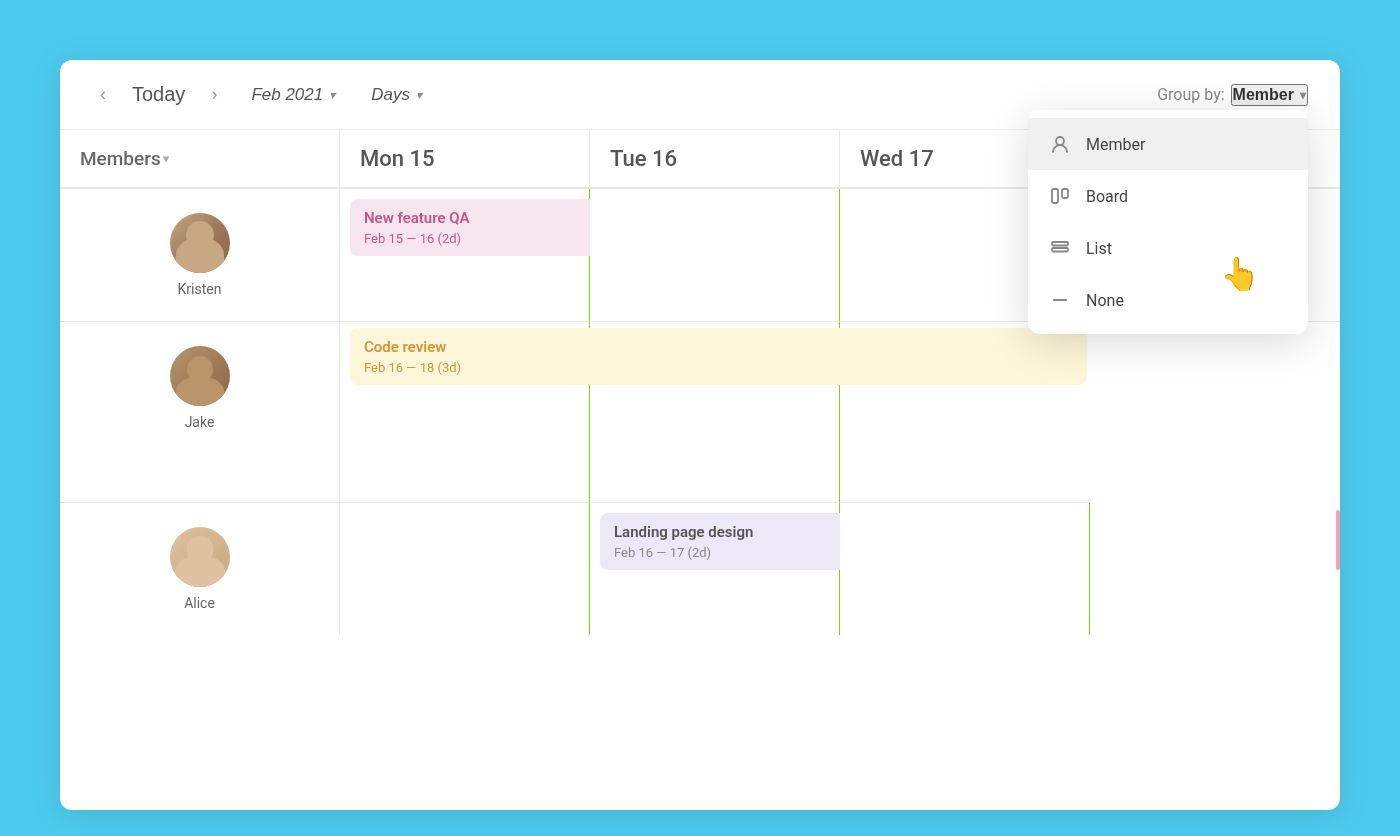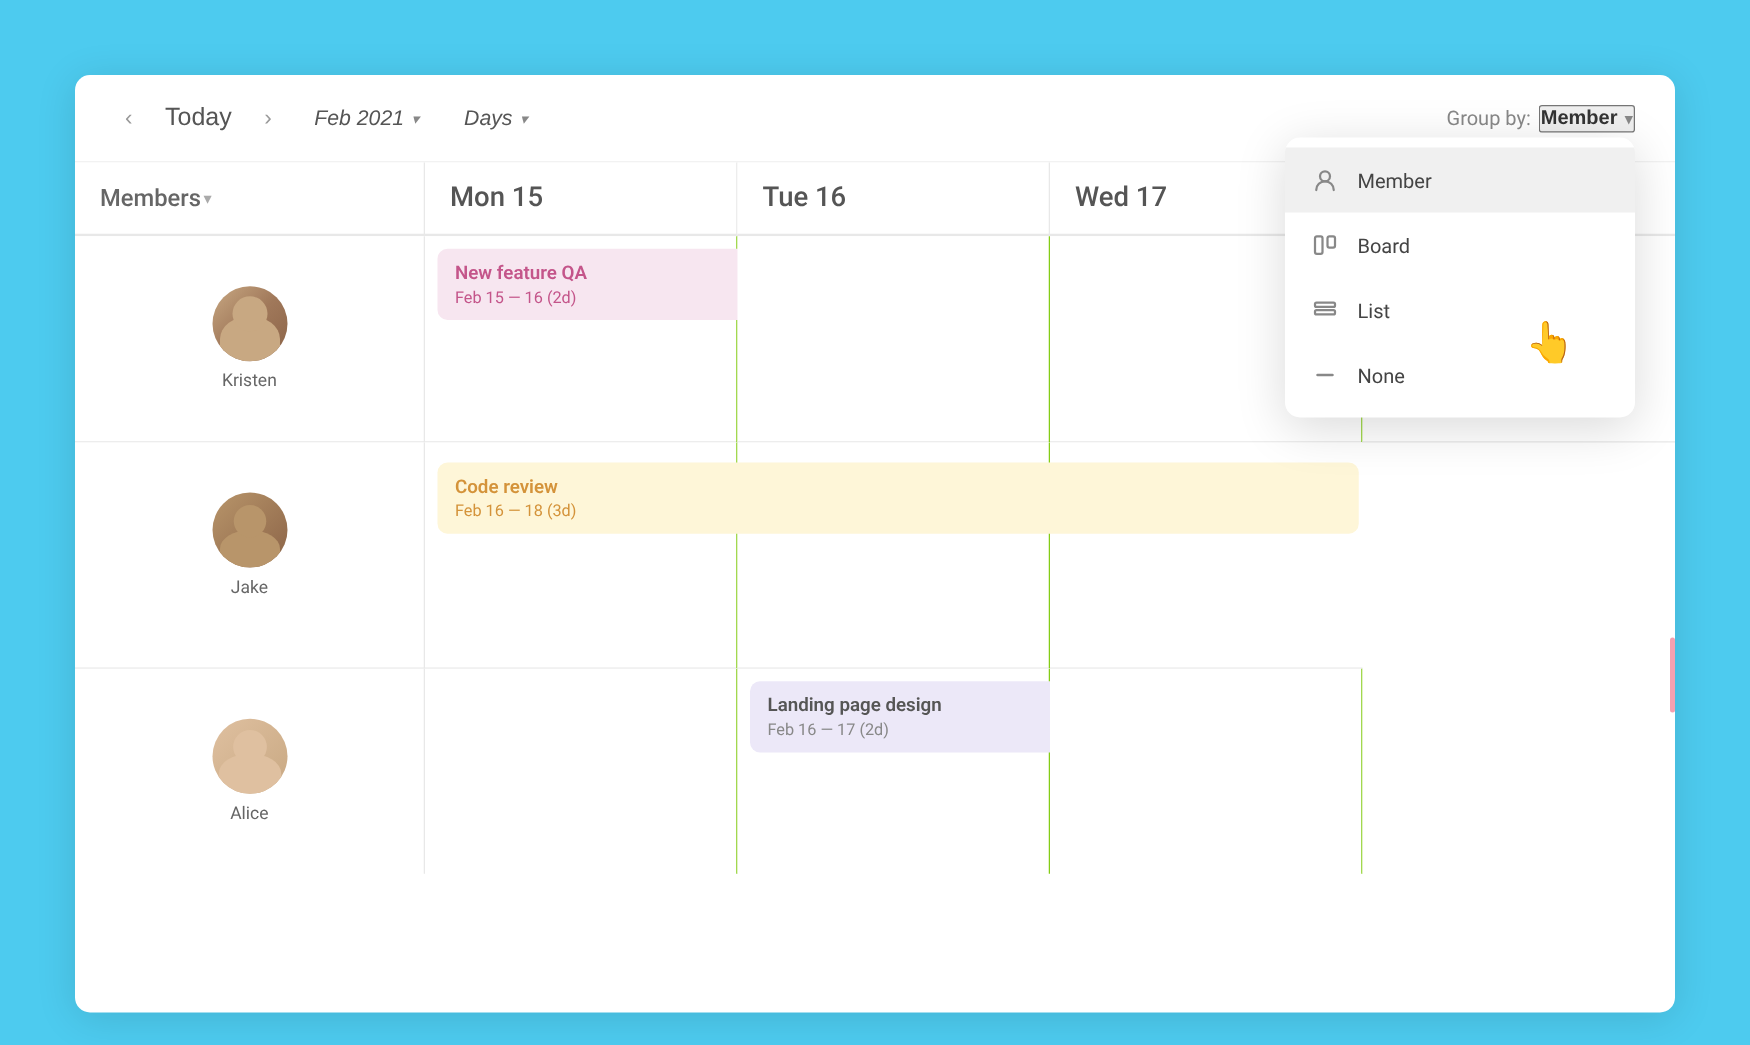--- a/index.html
+++ b/index.html
@@ -110,21 +110,21 @@
     }
     .members-arrow { font-size: 13px; color: #aaa; }
     
     .member-cell {
       border-right: 1px solid #e8e8e8;
       border-bottom: 1px solid #e8e8e8;
       display: flex;
       flex-direction: column;
       align-items: center;
       justify-content: flex-start;
-      padding: 40px 10px;
+      padding: 24px 10px;
       gap: 8px;
       background: #fff;
     }
     .avatar {
       width: 60px;
       height: 60px;
       border-radius: 50%;
       overflow: hidden;
       background: #ddd;
     }
@@ -405,21 +405,21 @@
 
     <div class="calendar-row">
       <div class="member-cell">
         <div class="avatar avatar-jake"></div>
         <span class="member-name">Jake</span>
       </div>
 
 
       <div class="day-cell" style="padding:0; overflow:visible;">
         <div style="position:relative; height:100%; min-height:180px;">
-          <div class="event-card event-code-review" style="left:10px; right:-200%; top:16px; min-width:0; z-index:2;">
+          <div class="event-card event-code-review" style="left:10px; right:-200%; top:6px; min-width:0; z-index:2;">
             <div class="event-title">Code review</div>
             <div class="event-date">Feb 16 — 18 (3d)</div>
           </div>
         </div>
       </div>
 
       <div class="day-cell"></div>
 
       <div class="day-cell" style="border-right:none;"></div>
     </div>

